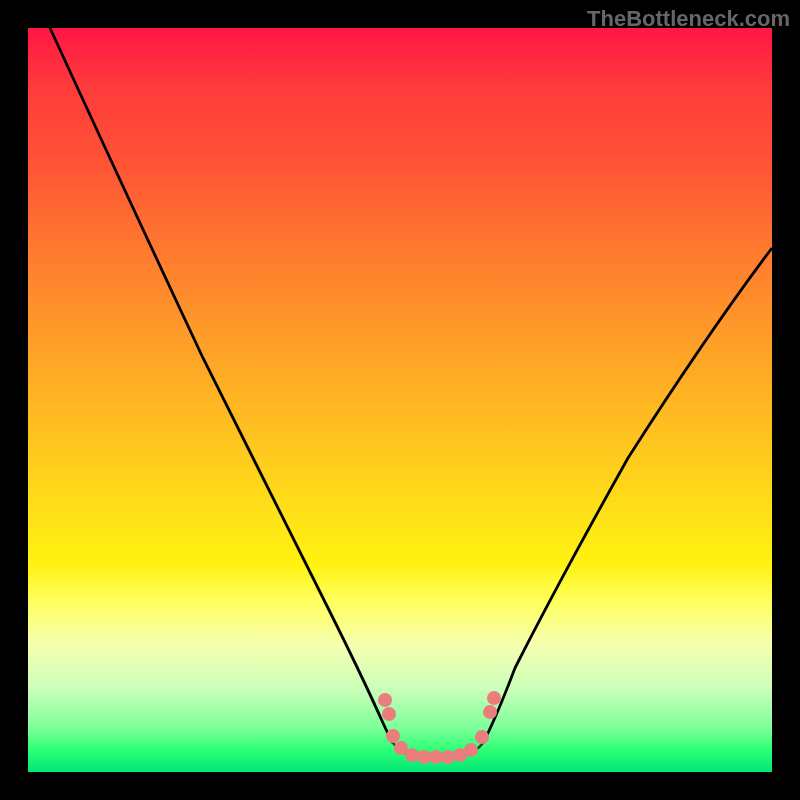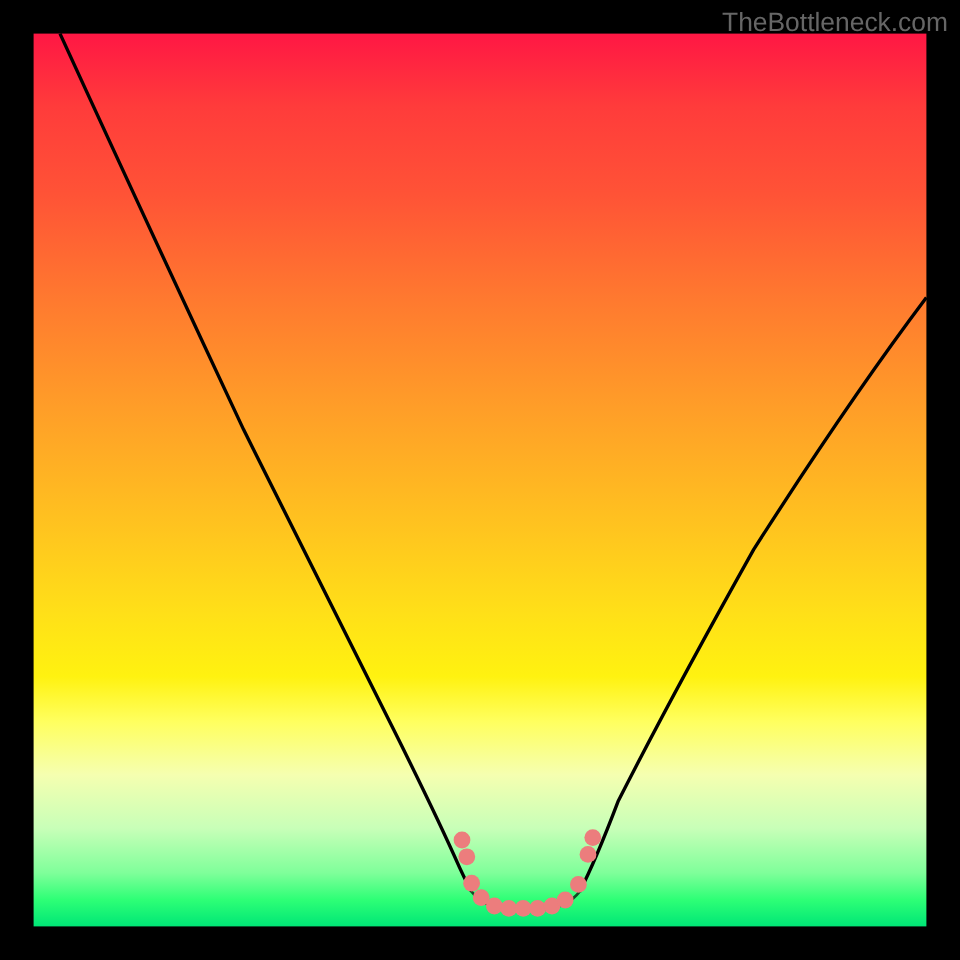--- a/index.html
+++ b/index.html
@@ -40,21 +40,21 @@
       #2eff76 97%,
       #00e676 100%
     );
   }
   .watermark {
     position: absolute;
     top: 6px;
     right: 10px;
     color: #666;
     font-size: 22px;
-    font-weight: 400;
+    font-weight: 700;
     z-index: 10;
   }
   svg.curves {
     position: absolute;
     left: 0;
     top: 0;
     width: 744px;
     height: 744px;
     overflow: visible;
   }

